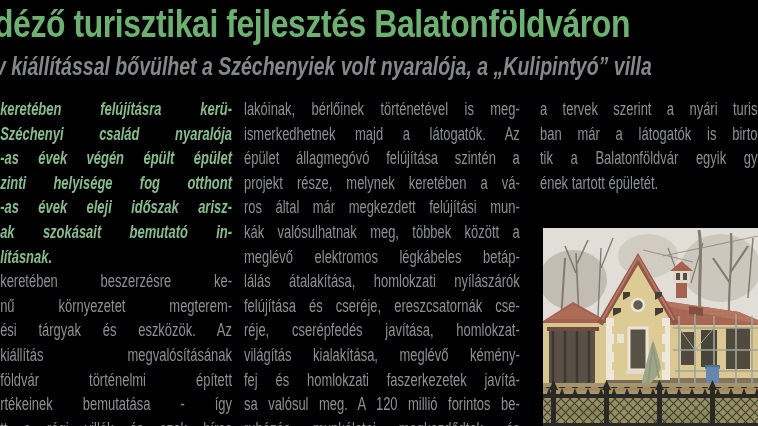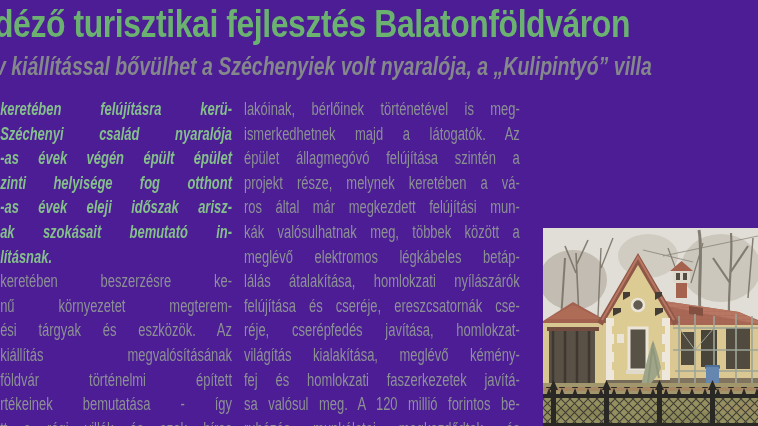--- a/index.html
+++ b/index.html
@@ -1,19 +1,19 @@
 <!DOCTYPE html>
 <html><head>
 <meta charset="utf-8">
 <style>
   * { margin:0; padding:0; box-sizing:border-box; }
   html,body { width:758px; height:426px; }
   body { font-family:"Liberation Sans", sans-serif; background:#f1f0eb; }
 
-  .page { position:relative; width:758px; height:426px; background:#4c1d95; overflow:hidden; }
+  .page { position:relative; width:758px; height:426px; background:#000000; overflow:hidden; }
 
   .title {
     position:absolute; left:-6px; top:3px; white-space:nowrap;
     font-size:38px; font-weight:bold; letter-spacing:-0.5px;
     color:#6bb271; transform:scaleX(0.84); transform-origin:left top;
   }
   .subtitle {
     position:absolute; left:-5px; top:52px; white-space:nowrap;
     font-size:25px; font-style:italic; color:#84888b;
     transform:scaleX(0.78); transform-origin:left top;
@@ -80,20 +80,28 @@
         <div class="line">lálás átalakítása, homlokzati nyílászárók</div>
         <div class="line">felújítása és cseréje, ereszcsatornák cse-</div>
         <div class="line">réje, cserépfedés javítása, homlokzat-</div>
         <div class="line">világítás kialakítása, meglévő kémény-</div>
         <div class="line">fej és homlokzati faszerkezetek javítá-</div>
         <div class="line">sa valósul meg. A 120 millió forintos be-</div>
         <div class="line">ruházás munkálatai megkezdődtek és</div>
       </div>
   </div>
 
+  <div class="col" id="colRight">
+    <div class="col-inner">
+        <div class="line">a tervek szerint a nyári turis</div>
+        <div class="line">ban már a látogatók is birto</div>
+        <div class="line">tik a Balatonföldvár egyik gy</div>
+        <div class="line end">ének tartott épületét.</div>
+      </div>
+  </div>
 
   <svg class="photo" viewBox="0 0 215 198" preserveAspectRatio="none" role="img" aria-label="A Kulipintyó villa felújítás alatt: sárga falak, piros cseréptető, állványzat, fekete kovácsoltvas kerítés, kopasz fák">
     <defs>
       <pattern id="mesh" width="9" height="9" patternUnits="userSpaceOnUse">
         <path d="M0,0 L9,9 M9,0 L0,9" stroke="#2b2925" stroke-width="1.1" fill="none"></path>
       </pattern>
       <pattern id="spikes" width="13" height="8" patternUnits="userSpaceOnUse">
         <polygon points="6,0 9,8 3,8" fill="#1f1d1a"></polygon>
       </pattern>
       <pattern id="tiles" width="6" height="4" patternUnits="userSpaceOnUse">

